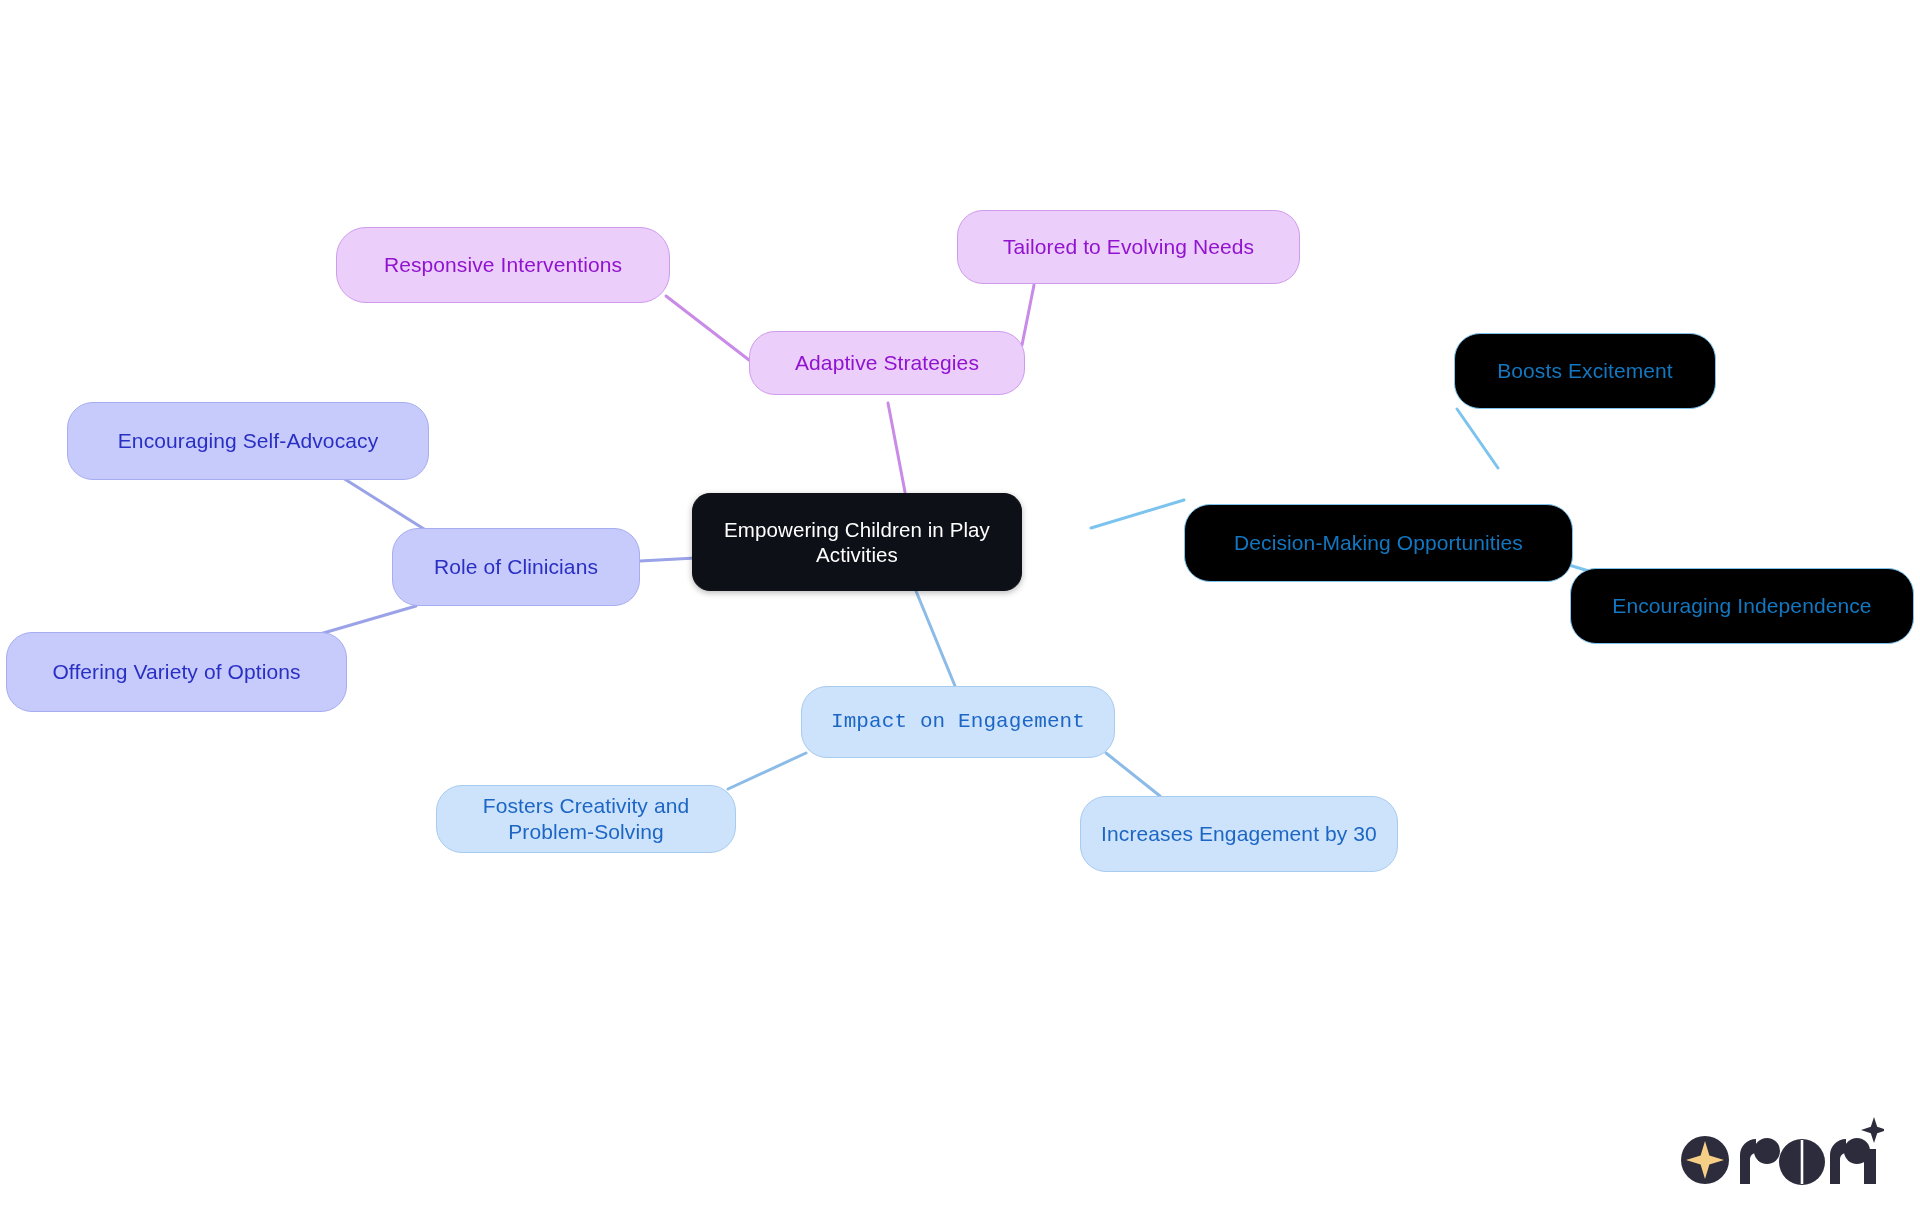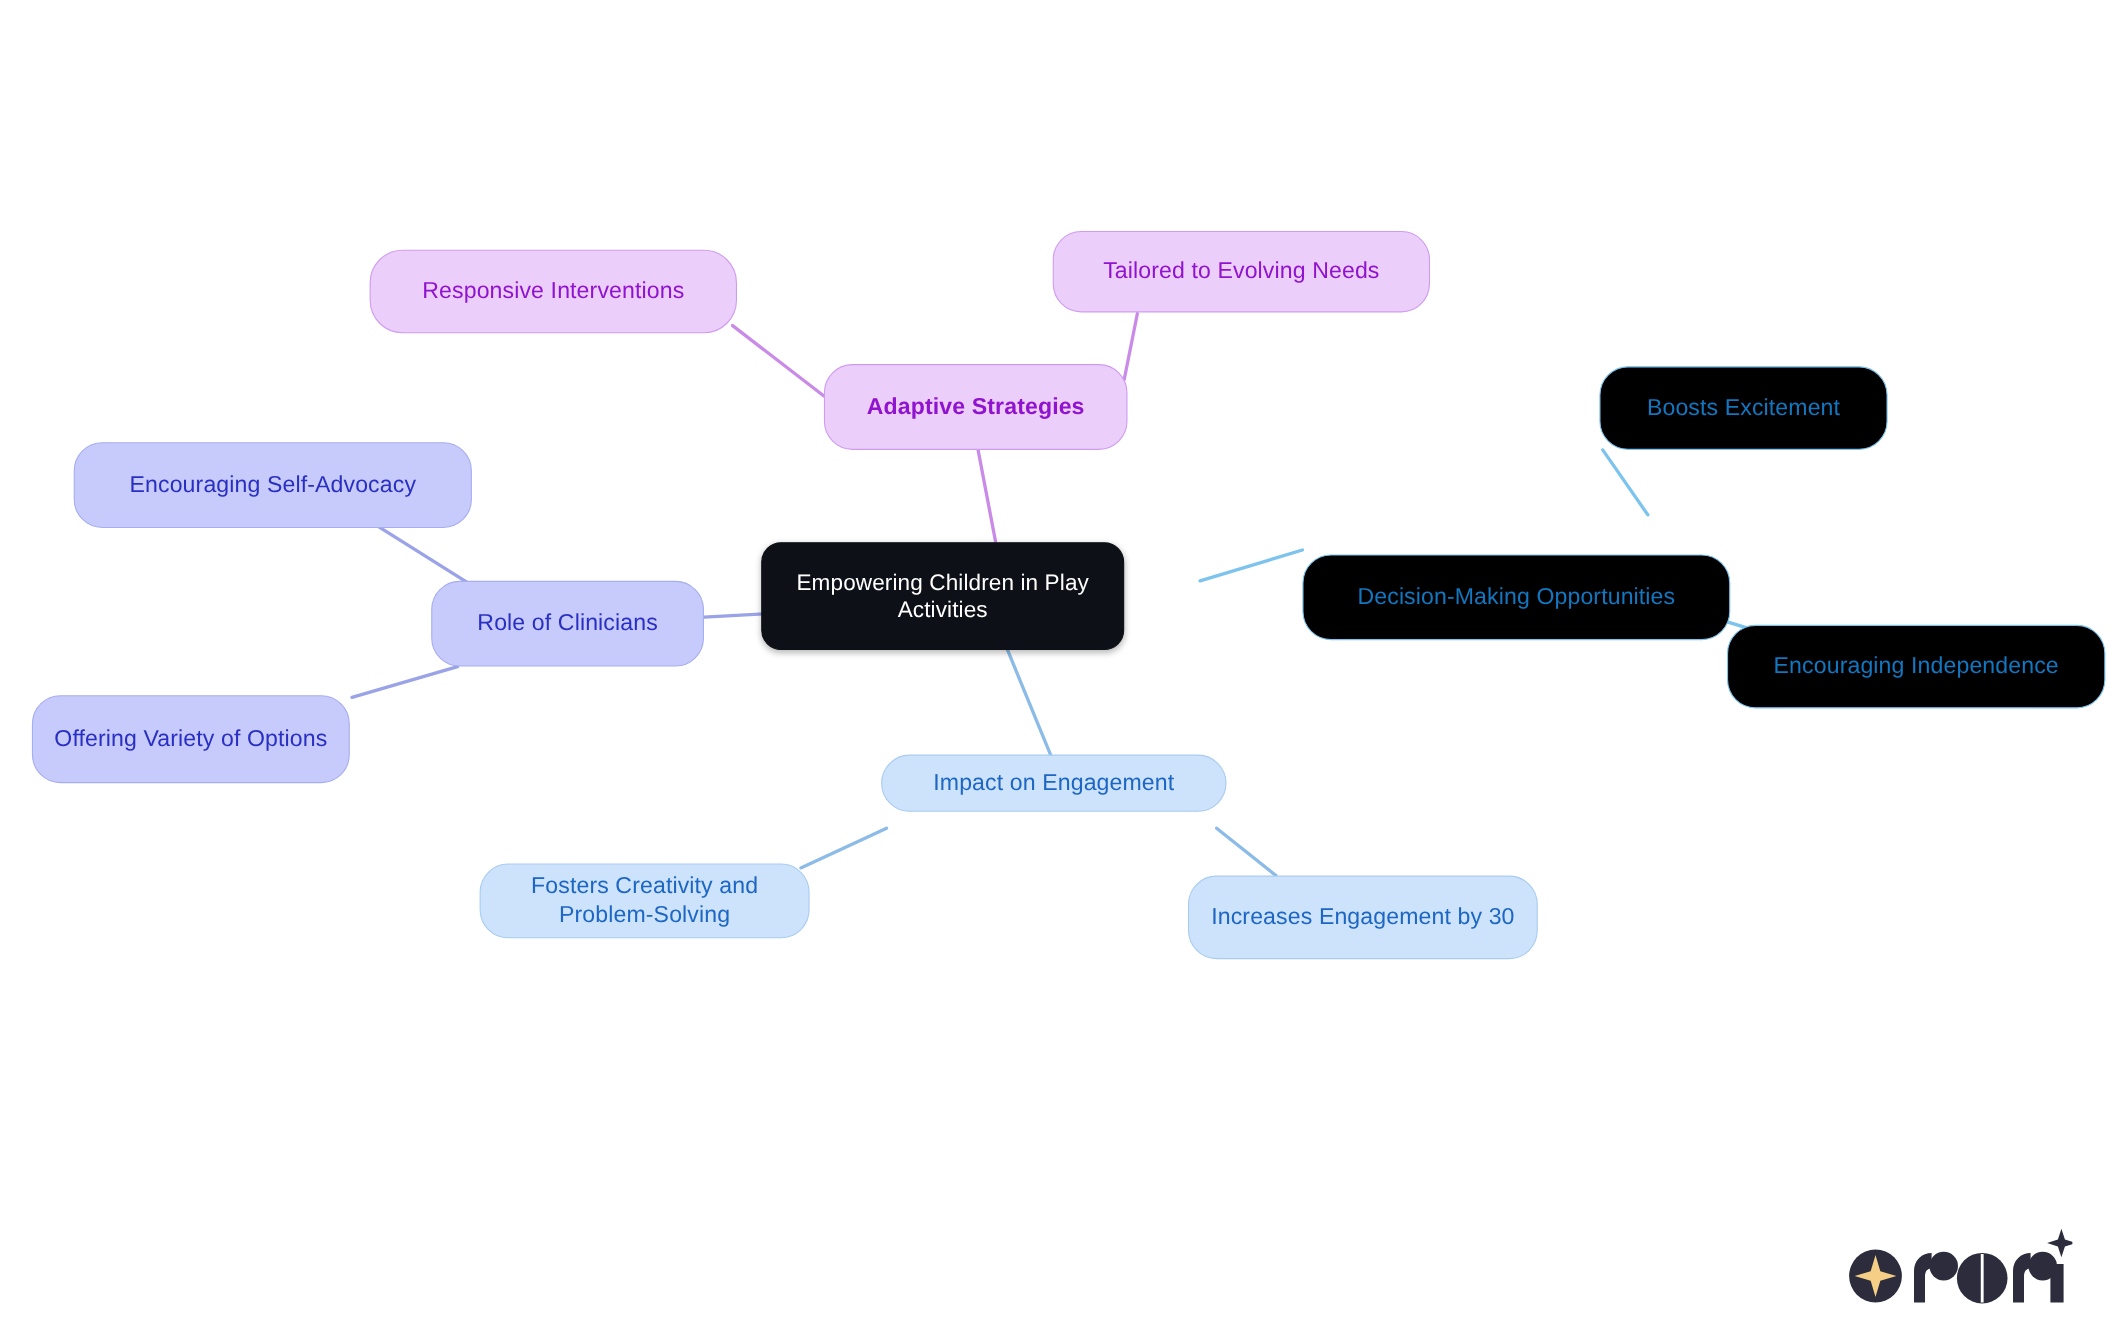--- a/index.html
+++ b/index.html
@@ -93,31 +93,31 @@
       <line x1="1498" y1="468" x2="1457" y2="409" stroke="#7cc3ee" stroke-width="3" stroke-linecap="round"></line>
       <line x1="1506" y1="546" x2="1592" y2="572" stroke="#7cc3ee" stroke-width="3" stroke-linecap="round"></line>
       <line x1="916" y1="591" x2="955" y2="686" stroke="#8cbbe8" stroke-width="3" stroke-linecap="round"></line>
       <line x1="806" y1="753" x2="728" y2="789" stroke="#8cbbe8" stroke-width="3" stroke-linecap="round"></line>
       <line x1="1106" y1="753" x2="1160" y2="796" stroke="#8cbbe8" stroke-width="3" stroke-linecap="round"></line>
     </svg>
 
   <div id="node-layer">
       <div class="node violet" style="left: 336px; top: 227px; width: 334px; height: 76px; border-radius: 30px;">Responsive Interventions</div>
       <div class="node violet" style="left: 957px; top: 210px; width: 343px; height: 74px;">Tailored to Evolving Needs</div>
-      <div class="node violet" style="left: 749px; top: 331px; width: 276px; height: 78px; font-weight: bold;">Adaptive Strategies</div>
+      <div class="node violet" style="left: 749px; top: 331px; width: 276px; height: 64px;">Adaptive Strategies</div>
       <div class="node periwinkle" style="left: 67px; top: 402px; width: 362px; height: 78px;">Encouraging Self-Advocacy</div>
-      <div class="node periwinkle" style="left: 29px; top: 632px; width: 289px; height: 80px;">Offering Variety of Options</div>
+      <div class="node periwinkle" style="left: 6px; top: 632px; width: 341px; height: 80px;">Offering Variety of Options</div>
       <div class="node periwinkle" style="left: 392px; top: 528px; width: 248px; height: 78px;">Role of Clinicians</div>
       <div class="node sky" style="left: 1454px; top: 333px; width: 262px; height: 76px;">Boosts Excitement</div>
       <div class="node sky" style="left: 1570px; top: 568px; width: 344px; height: 76px;">Encouraging Independence</div>
       <div class="node sky" style="left: 1184px; top: 468px; width: 389px; height: 78px; margin-top: 36px;">Decision-Making Opportunities</div>
       <div class="node babyblue" style="left: 436px; top: 785px; width: 300px; height: 68px;">Fosters Creativity and
 Problem-Solving</div>
       <div class="node babyblue" style="left: 1080px; top: 796px; width: 318px; height: 76px;">Increases Engagement by 30</div>
-      <div class="node babyblue" style="left: 801px; top: 686px; width: 314px; height: 52px;">Impact on Engagement</div>
+      <div class="node babyblue" style="left: 801px; top: 686px; width: 314px; height: 72px; font-family: Liberation Mono, monospace;">Impact on Engagement</div>
       <div class="node root" style="left: 692px; top: 493px; width: 330px; height: 98px;">Empowering Children in Play
 Activities</div>
     </div>
 
   <div id="logo">
     <svg viewBox="0 0 206 74" width="206" height="74" aria-hidden="true">
 
       <circle cx="27" cy="45" r="24" fill="#2c2c3c"></circle>
       <path d="M27 26 L31.4 40.6 L46 45 L31.4 49.4 L27 64 L22.6 49.4 L8 45 L22.6 40.6 Z" fill="#f6cf87"></path>
 

